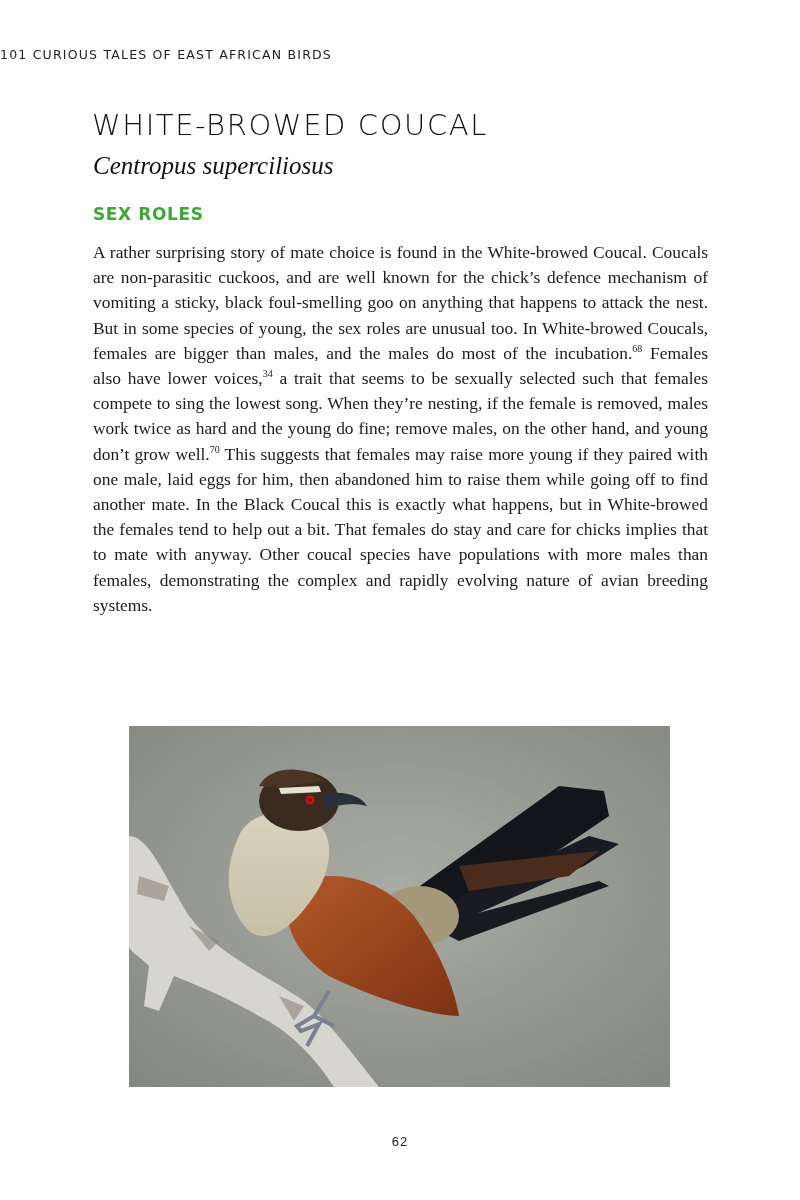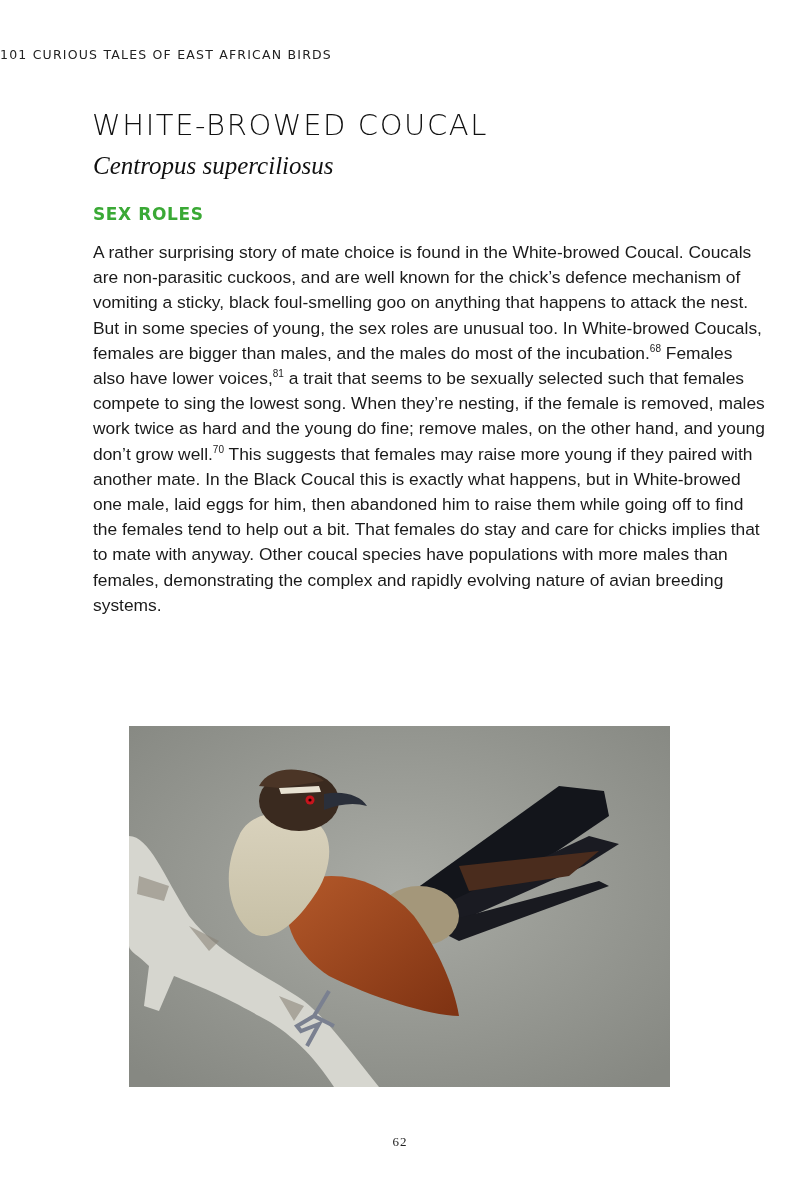--- a/index.html
+++ b/index.html
@@ -18,57 +18,57 @@
       position: absolute; top: 152px; left: 93px;
       font-family: "Liberation Serif", serif; font-style: italic; font-size: 25px; color: #111;
     }
     .section {
       position: absolute; top: 204px; left: 93px;
       font-family: "DejaVu Sans", sans-serif; font-weight: bold; font-size: 17px;
       letter-spacing: 0.6px; color: #3aa935;
     }
     .body-text {
       position: absolute; top: 240px; left: 93px; width: 615px;
-      font-family: Liberation Sans, sans-serif; font-size: 17.4px; line-height: 25.2px;
+      font-family: Liberation Serif, serif; font-size: 17.4px; line-height: 25.2px;
       text-align: justify; color: #1a1a1a;
     }
     .body-text .line { display: block; text-align: justify; text-align-last: justify; white-space: nowrap; }
     .body-text .line.last { text-align-last: left; }
     sup { font-size: 10px; line-height: 0; vertical-align: 7px; }
     .photo {
       position: absolute; top: 726px; left: 129px; width: 541px; height: 361px;
       overflow: hidden;
       background: linear-gradient(180deg, #8b8e88 0%, #a3a59f 40%, #9b9c97 70%, #8e8e8a 100%);
     }
     .page-number {
       position: absolute; top: 1134px; left: 0; width: 800px; text-align: center;
-      font-family: Liberation Serif, serif; font-size: 13px; letter-spacing: 1px; color: #222;
+      font-family: Liberation Sans, sans-serif; font-size: 13px; letter-spacing: 1px; color: #222;
     }
   </style>
 </head>
 <body>
 
 <div class="running-head">101 CURIOUS TALES OF EAST AFRICAN BIRDS</div>
 
 <div class="title">WHITE-BROWED COUCAL</div>
 <div class="subtitle">Centropus superciliosus</div>
 <div class="section">SEX ROLES</div>
 
 <div class="body-text">
   <span class="line">A rather surprising story of mate choice is found in the White-browed Coucal. Coucals</span>
   <span class="line">are non-parasitic cuckoos, and are well known for the chick’s defence mechanism of</span>
   <span class="line">vomiting a sticky, black foul-smelling goo on anything that happens to attack the nest.</span>
   <span class="line">But in some species of young, the sex roles are unusual too. In White-browed Coucals,</span>
   <span class="line"><span>females are bigger than males, and the males do most of the incubation.</span><sup>68</sup> <span>Females</span></span>
-  <span class="line"><span>also have lower voices,</span><sup>81</sup> <span>a trait that seems to be sexually selected such that females</span></span>
+  <span class="line"><span>also have lower voices,</span><sup>34</sup> <span>a trait that seems to be sexually selected such that females</span></span>
   <span class="line">compete to sing the lowest song. When they’re nesting, if the female is removed, males</span>
   <span class="line">work twice as hard and the young do fine; remove males, on the other hand, and young</span>
   <span class="line"><span>don’t grow well.</span><sup>70</sup> <span>This suggests that females may raise more young if they paired with</span></span>
+  <span class="line">one male, laid eggs for him, then abandoned him to raise them while going off to find</span>
   <span class="line">another mate. In the Black Coucal this is exactly what happens, but in White-browed</span>
-  <span class="line">one male, laid eggs for him, then abandoned him to raise them while going off to find</span>
   <span class="line">the females tend to help out a bit. That females do stay and care for chicks implies that</span>
   <span class="line">to mate with anyway. Other coucal species have populations with more males than</span>
   <span class="line">females, demonstrating the complex and rapidly evolving nature of avian breeding</span>
   <span class="line last">systems.</span>
 </div>
 
 <div class="photo">
   <svg width="541" height="361" viewBox="0 0 541 361">
     <defs>
       <radialGradient id="bg" cx="50%" cy="45%" r="70%">

